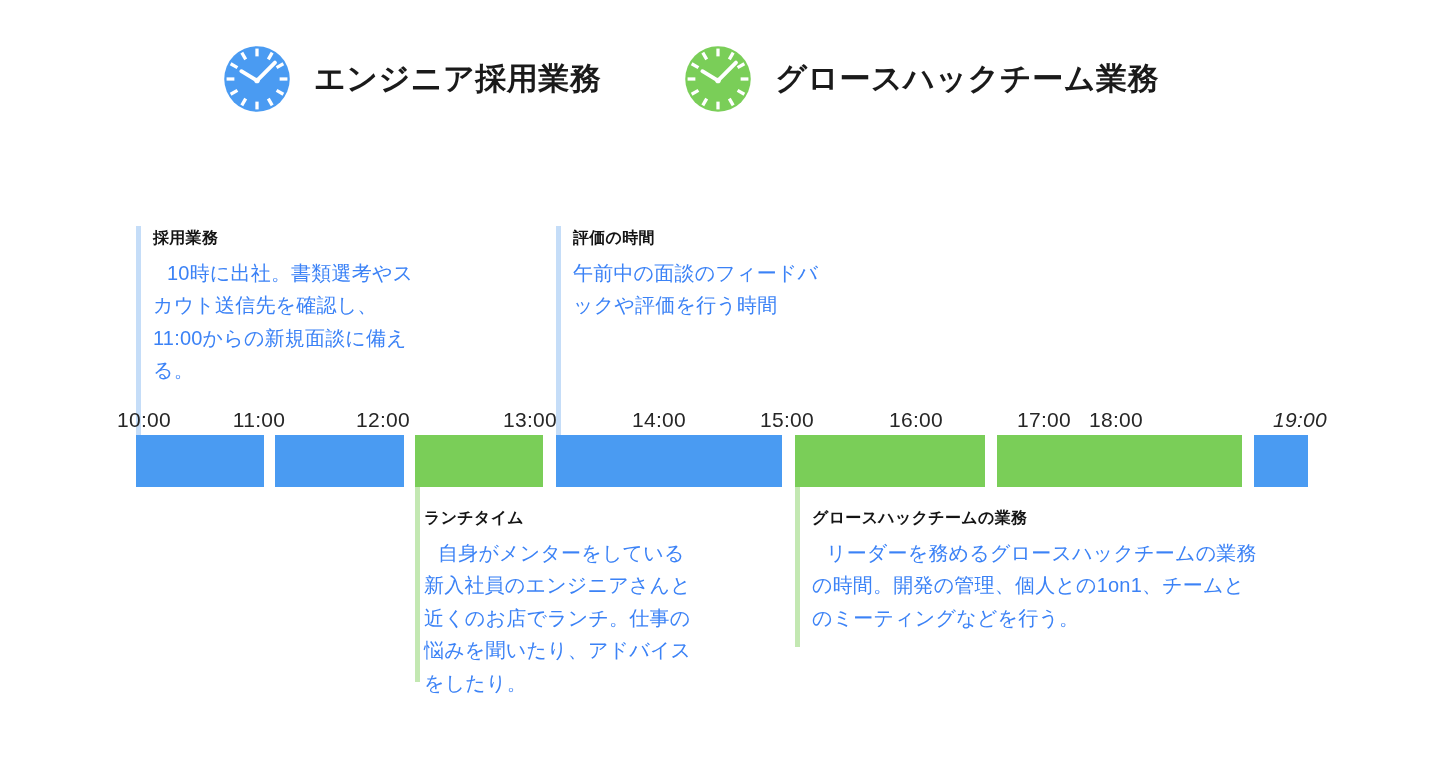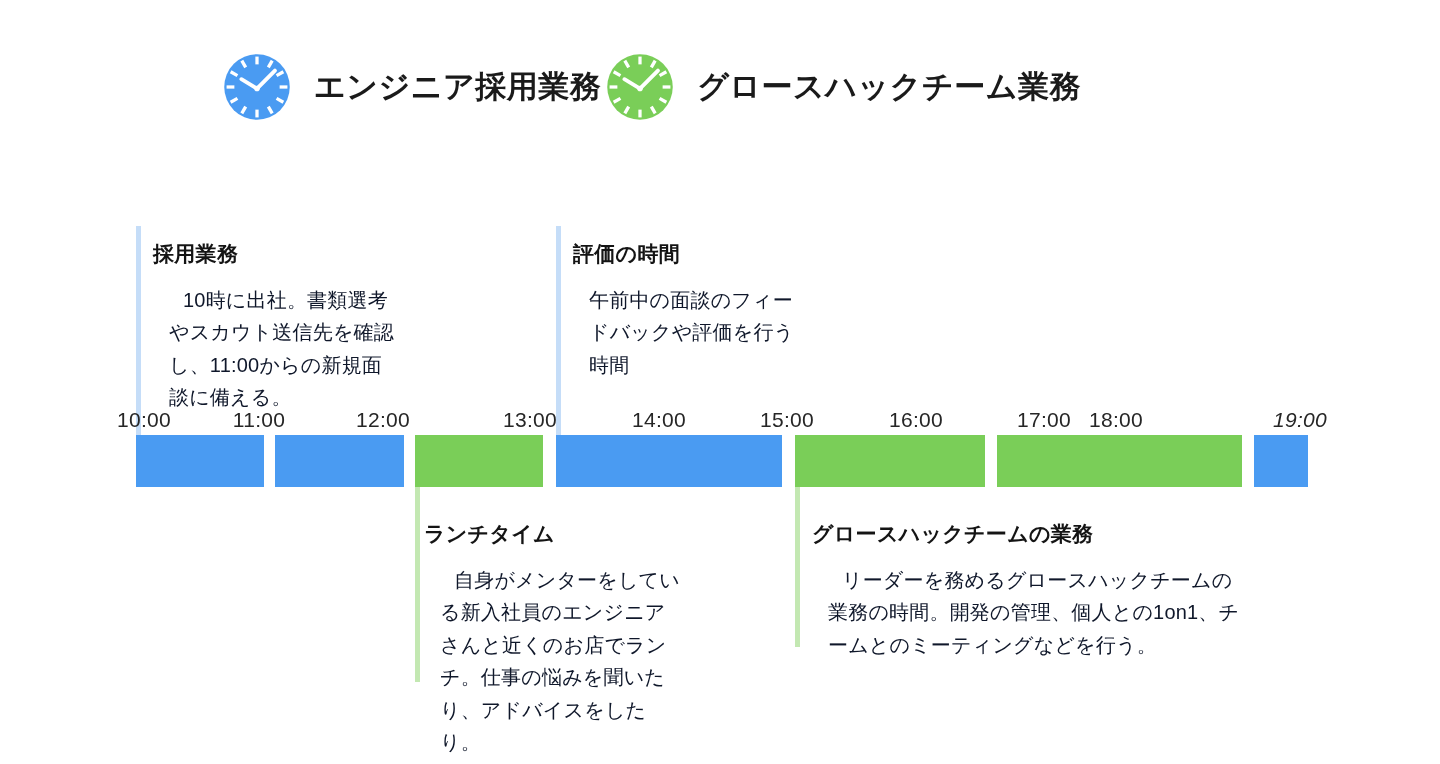--- a/index.html
+++ b/index.html
@@ -13,23 +13,24 @@
     font-family: "Liberation Sans", "DejaVu Sans", sans-serif;
     color: #1b1b1b;
     overflow: hidden;
     position: relative;
   }
 
   
   .legend {
     position: absolute;
     left: 218px;
-    top: 48px;
+    top: 40px;
     display: flex;
     align-items: flex-end;
+    gap: 78px;
   }
   .legend-item {
     display: flex;
     align-items: center;
     gap: 18px;
   }
   .legend-label {
     font-size: 31px;
     font-weight: 700;
     letter-spacing: 0.5px;
@@ -76,32 +77,32 @@
     width: 5px;
   }
   .connector.blue  { background: #c5ddf8; }
   .connector.green { background: #c3e8b2; }
 
   
   .callout {
     position: absolute;
   }
   .callout-title {
-    font-size: 21px;
+    font-size: 16px;
     font-weight: 700;
     color: #141414;
-    margin: 16px 0 8px 0;
+    margin: 4px 0 8px 0;
     letter-spacing: 0.3px;
     white-space: nowrap;
   }
   .callout-body {
     font-size: 20px;
     line-height: 1.62;
-    color: #0f172a;
-    margin: 16px;
+    color: #3b82f6;
+    margin: 0;
     letter-spacing: 0.2px;
   }
   .callout-body.indent { text-indent: 14px; }
 </style>
 </head>
 <body>
 
 <div class="legend">
 
   <div class="legend-item">

